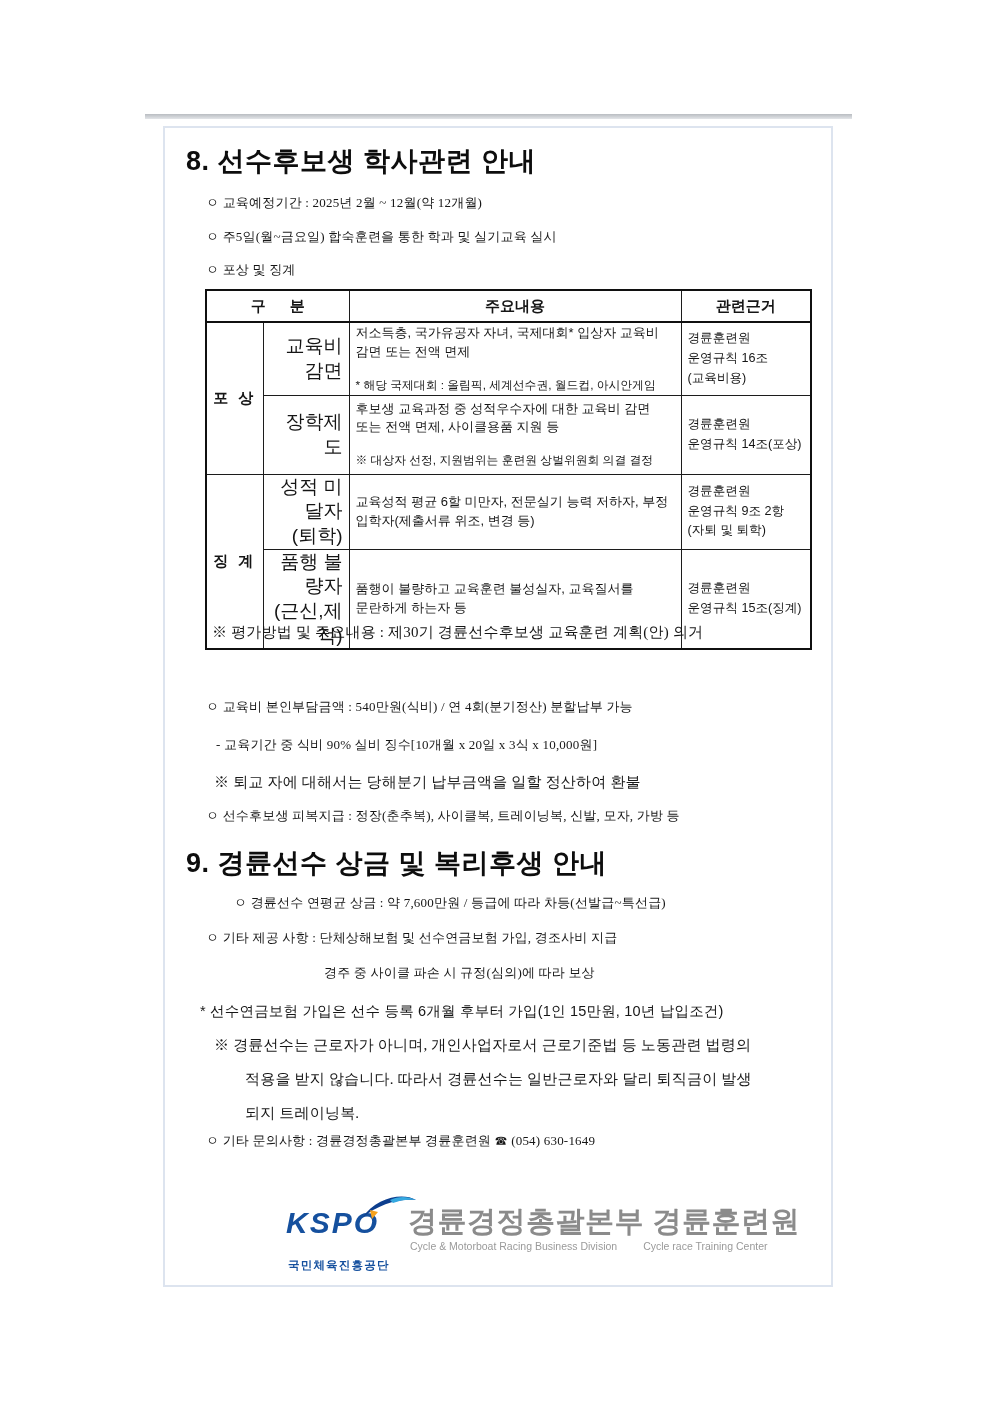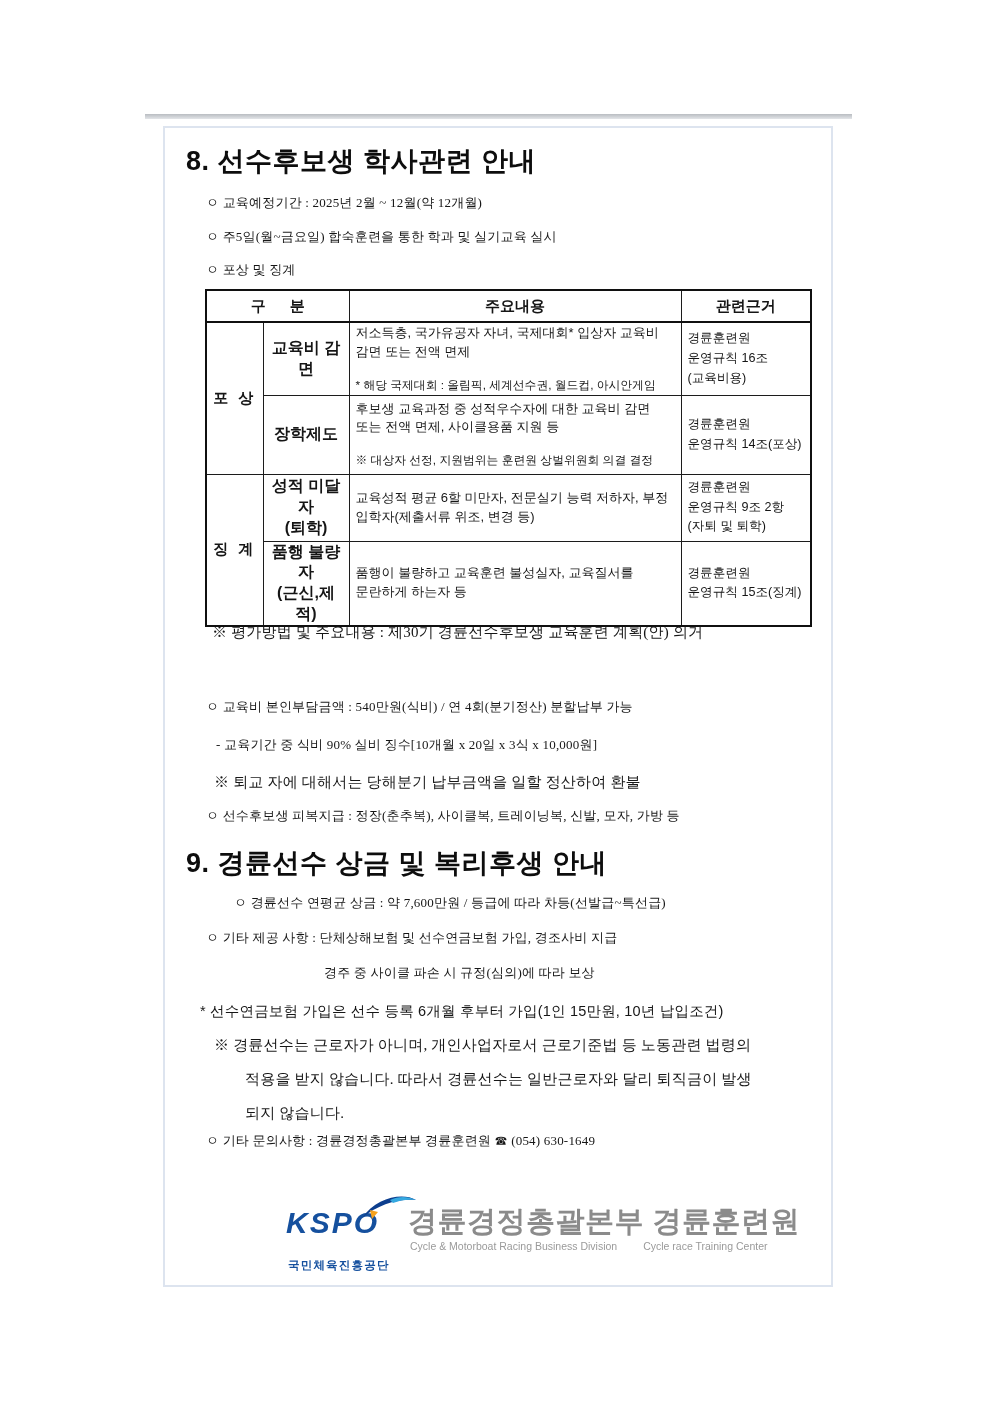--- a/index.html
+++ b/index.html
@@ -17,21 +17,21 @@
   .b{font-size:13px;}
   .nt{font-size:15px;}
   .sm{font-size:14.5px;font-family:"Liberation Sans",sans-serif;}
   
   .tbl{position:absolute;left:205px;top:289px;width:605px;border-collapse:collapse;table-layout:fixed;
        font-family:"Liberation Sans",sans-serif;border:2px solid #101010;}
   .tbl th,.tbl td{border:1px solid #1c1c1c;padding:0 6px;vertical-align:middle;box-sizing:border-box;}
   .tbl tr.hdr th{height:32px;font-size:15px;font-weight:bold;border-bottom:2px solid #101010;padding:2px;}
   .th-cat{letter-spacing:10px;text-indent:10px;}
   .grp{font-weight:bold;font-size:15px;text-align:center;letter-spacing:3px;}
-  .sub{font-weight:bold;font-size:16px;text-align:center;line-height:1.3;}
+  .sub{font-weight:normal;font-size:19px;text-align:right;line-height:1.3;}
   .cnt{font-size:13px;text-align:left;line-height:1.45;word-break:keep-all;padding:4px 8px;}
   .cnt .note{font-size:11.8px;margin-top:15px;}
   .bas{font-size:12.6px;text-align:left;line-height:1.55;padding:4px 7px;word-break:keep-all;}
   
   .logo{position:absolute;left:286px;top:1192px;height:80px;}
   .kspo-wrap{position:absolute;left:0;top:16px;}
   .kspo{font-family:"Liberation Sans",sans-serif;font-weight:bold;font-style:italic;
         font-size:30px;color:#15509e;letter-spacing:2px;line-height:1;}
   .kspo-org{position:absolute;left:2px;top:50px;font-family:"Liberation Sans",sans-serif;
             font-weight:bold;font-size:11.5px;color:#15509e;letter-spacing:1.2px;white-space:nowrap;}
@@ -121,21 +121,21 @@
   <div class="ln nt" style="left:214px;top:774px;">※ 퇴교 자에 대해서는 당해분기 납부금액을 일할 정산하여 환불</div>
   <div class="ln b" style="left:206px;top:809px;">ㅇ 선수후보생 피복지급 : 정장(춘추복), 사이클복, 트레이닝복, 신발, 모자, 가방 등</div>
 
   <div class="ln ttl" style="left:186px;top:848px;">9. 경륜선수 상금 및 복리후생 안내</div>
   <div class="ln b" style="left:206px;top:896px;margin-left:28px;">ㅇ 경륜선수 연평균 상금 : 약 7,600만원 / 등급에 따라 차등(선발급~특선급)</div>
   <div class="ln b" style="left:206px;top:931px;">ㅇ 기타 제공 사항 : 단체상해보험 및 선수연금보험 가입, 경조사비 지급</div>
   <div class="ln b" style="left:324px;top:966px;">경주 중 사이클 파손 시 규정(심의)에 따라 보상</div>
   <div class="ln sm" style="left:200px;top:1003px;">* 선수연금보험 가입은 선수 등록 6개월 후부터 가입(1인 15만원, 10년 납입조건)</div>
   <div class="ln nt" style="left:214px;top:1037px;">※ 경륜선수는 근로자가 아니며, 개인사업자로서 근로기준법 등 노동관련 법령의</div>
   <div class="ln nt" style="left:245px;top:1071px;">적용을 받지 않습니다. 따라서 경륜선수는 일반근로자와 달리 퇴직금이 발생</div>
-  <div class="ln nt" style="left:245px;top:1105px;">되지 않습니다.</div>
+  <div class="ln nt" style="left:245px;top:1105px;">되지 트레이닝복.</div>
   <div class="ln b" style="left:206px;top:1134px;">ㅇ 기타 문의사항 : 경륜경정총괄본부 경륜훈련원 ☎ (054) 630-1649</div>
 
   <div class="logo">
     <div class="kspo-wrap">
       <div class="kspo">KSPO</div>
       <svg class="swoosh" width="58" height="30" viewBox="0 0 58 30">
         <path d="M2 26 C16 6, 42 0, 56 8 C40 6, 18 12, 2 26 Z" fill="#0c3e8e"></path>
         <path d="M30 8 C38 4, 48 4, 56 8 C48 7, 40 8, 33 11 Z" fill="#35a8e0"></path>
         <path d="M10 18 L18 20 L12 27 Z" fill="#f6a21c"></path>
       </svg>

